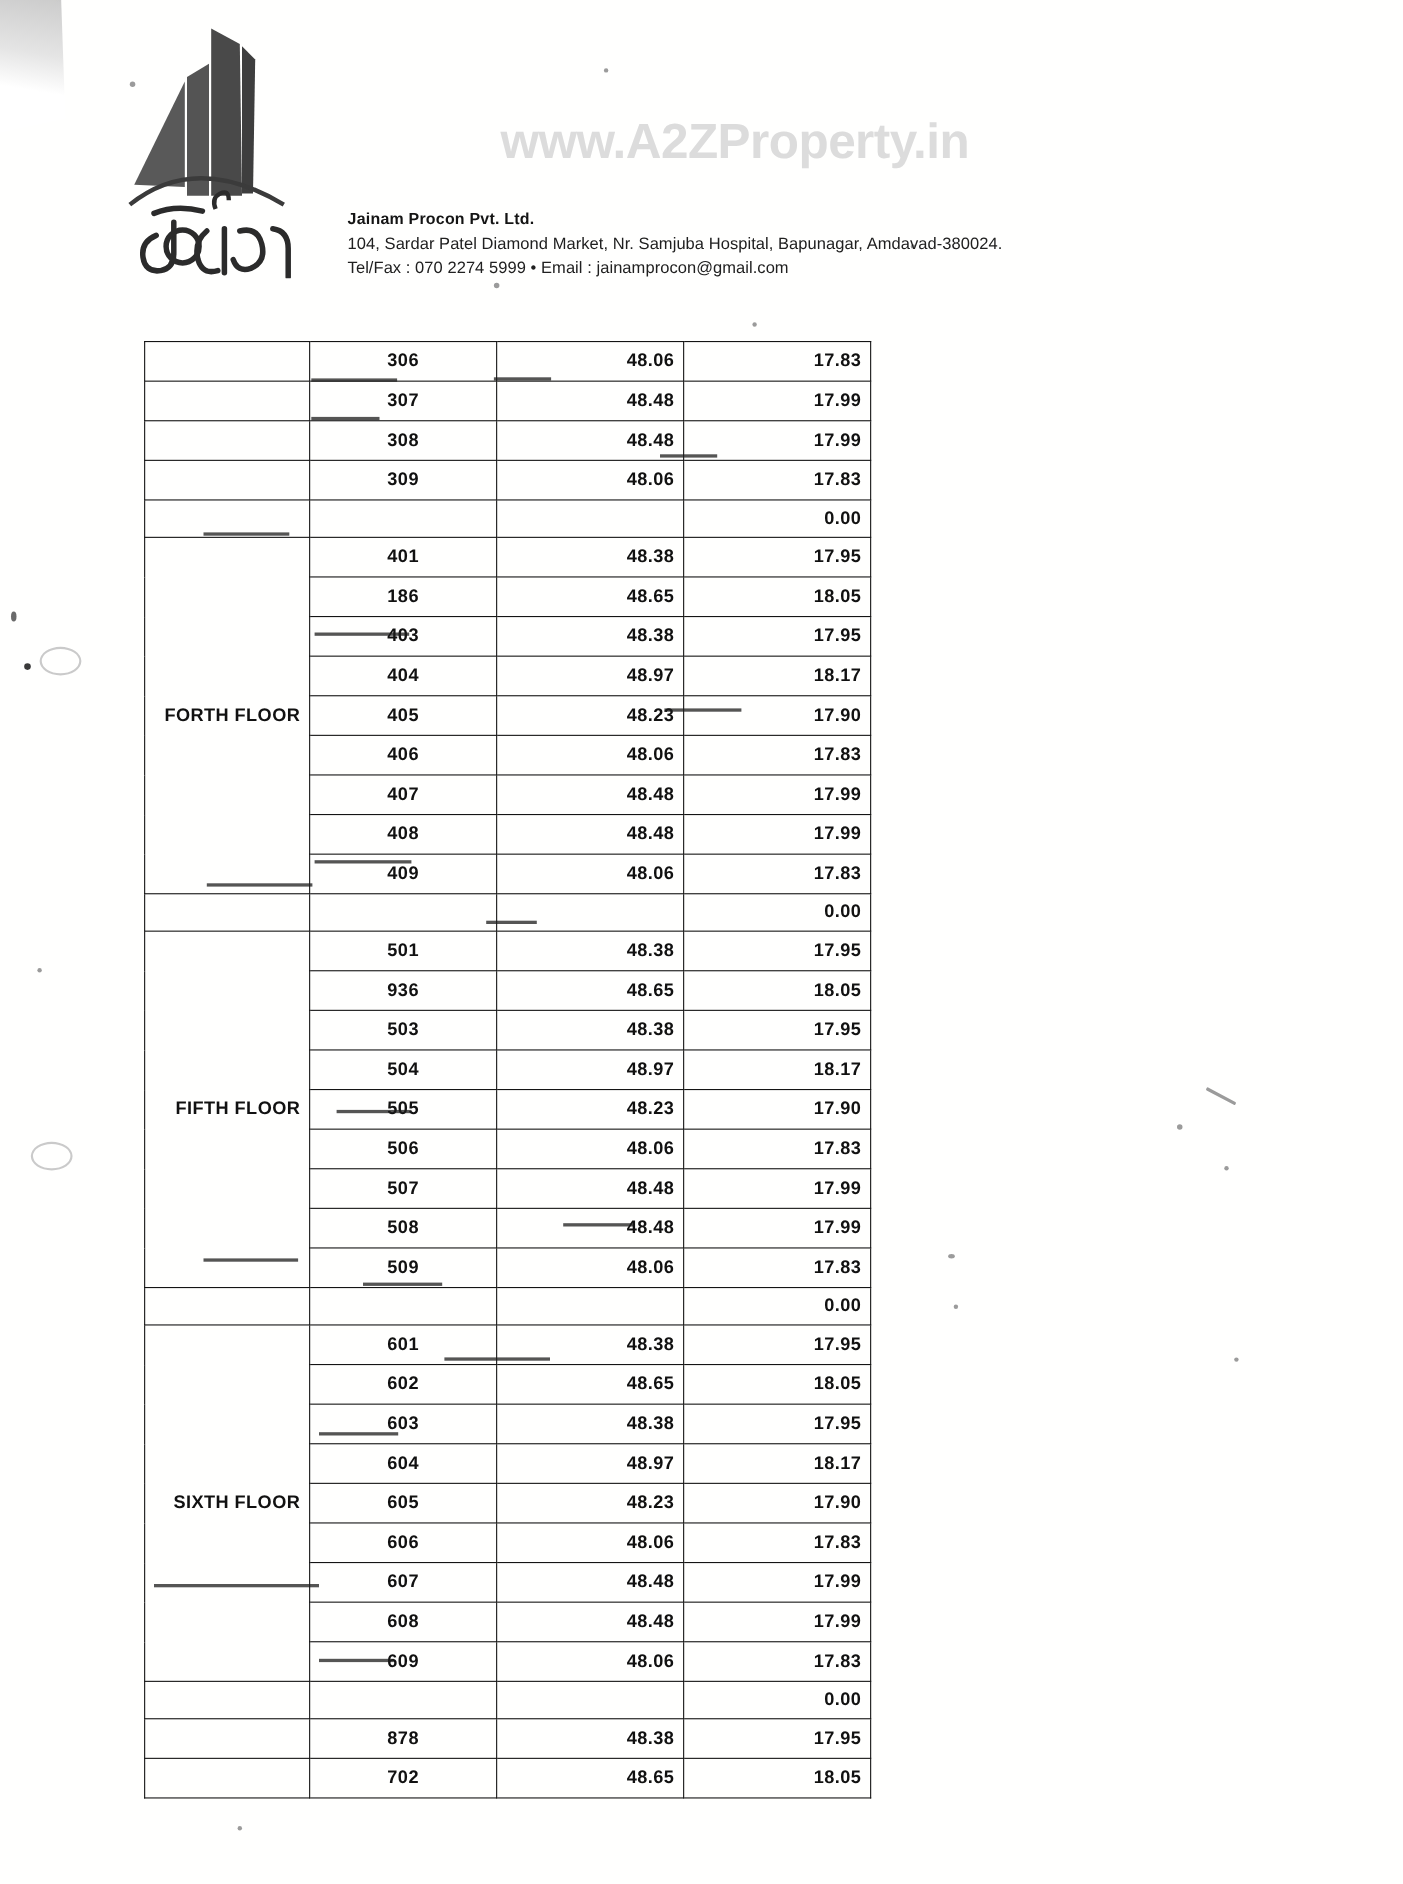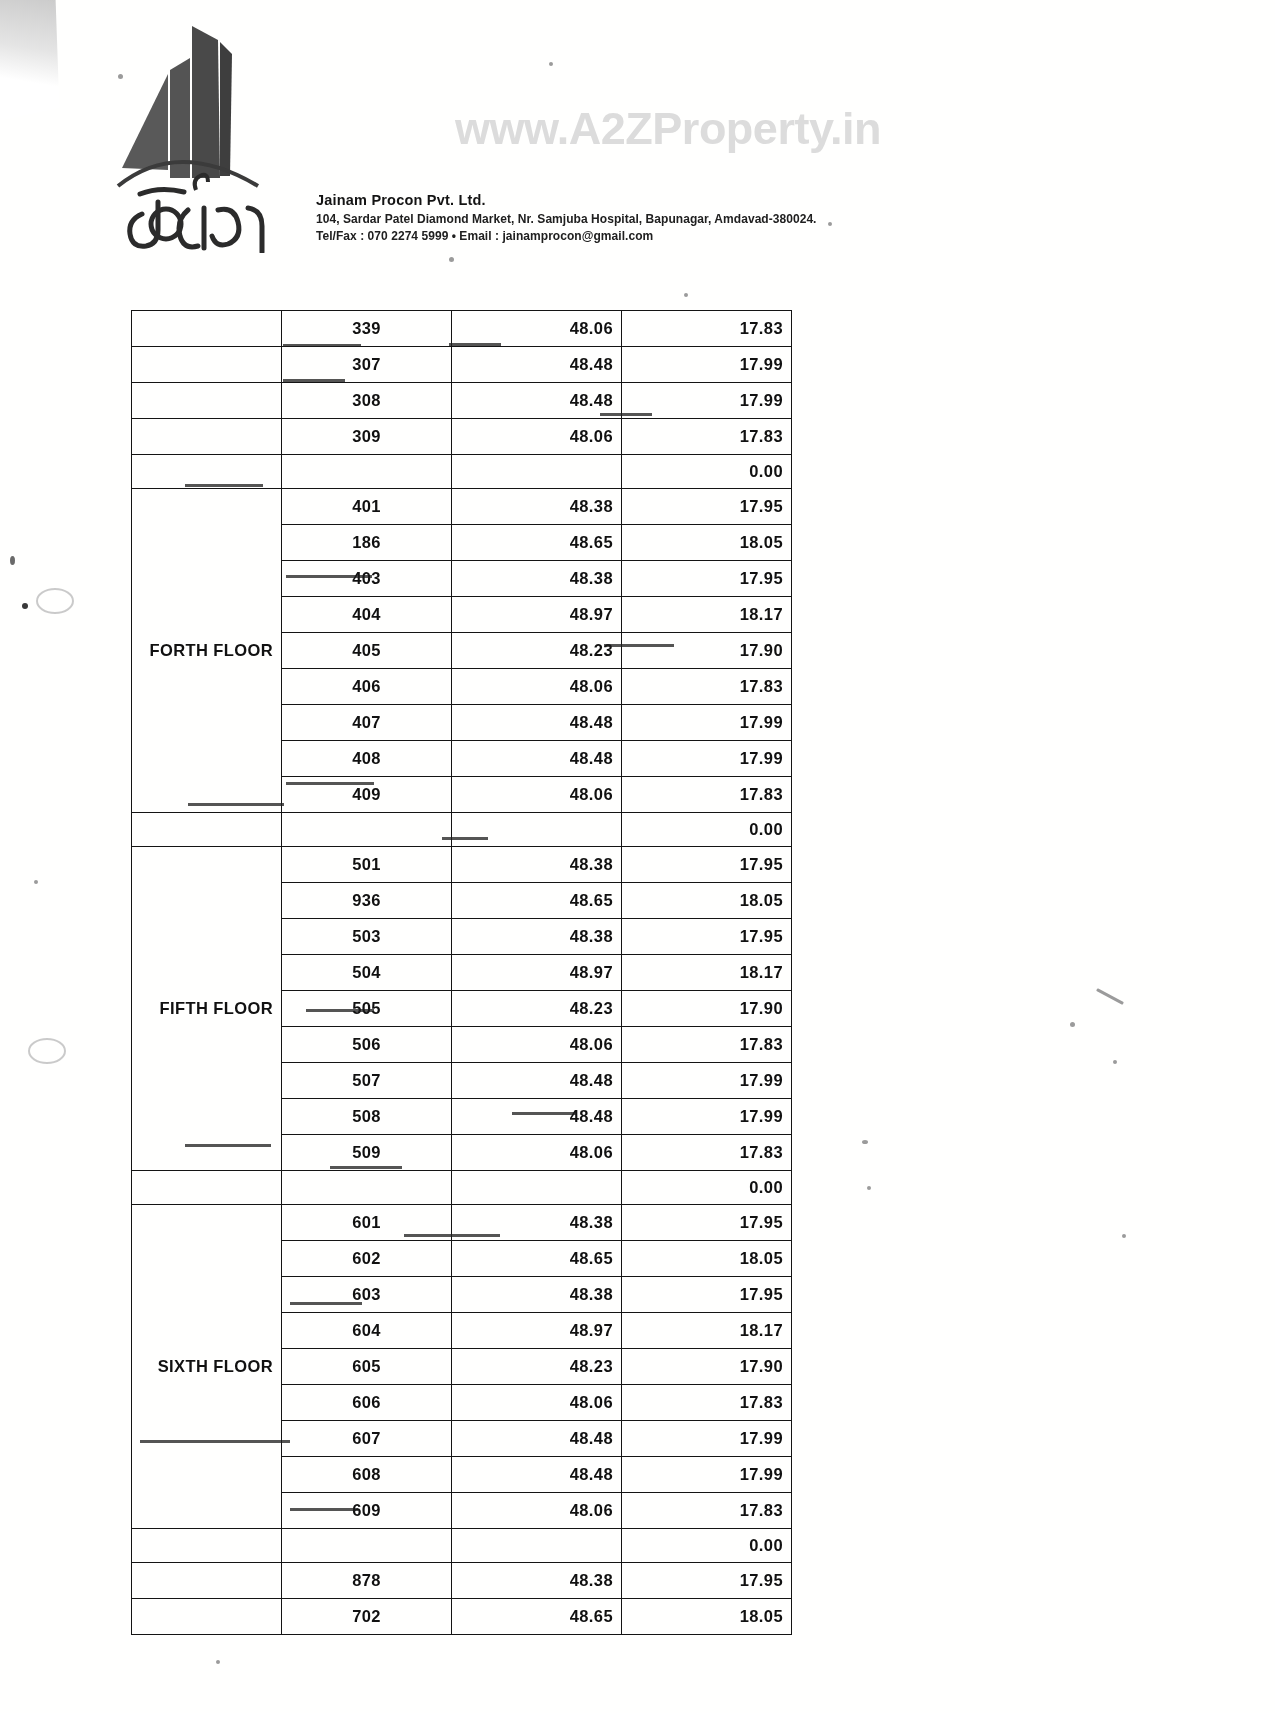--- a/index.html
+++ b/index.html
@@ -52,22 +52,22 @@
   }
   .company-name {
     font-size: 14.5px;
     font-weight: bold;
     letter-spacing: .2px;
     margin-bottom: 3px;
     color: #161616;
     margin-top: 16px;
   }
   .company-addr, .company-contact {
-    font-size: 12px;
-    font-weight: bold;
+    font-size: 15px;
+    font-weight: normal;
     letter-spacing: .05px;
     line-height: 1.45;
     color: #222222;
   }
   .watermark-top {
     position: absolute;
     left: 455px; top: 103px;
     font-size: 45px;
     font-weight: bold;
     color: #dadada;
@@ -210,21 +210,21 @@
     <table class="sheet">
       <colgroup>
         <col class="c-floor">
           <col class="c-unit">
           <col class="c-a">
           <col class="c-b">
       </colgroup>
       <tbody>
           <tr>
             <td class="floor-cell blank-cell">&nbsp;</td>
-            <td class="unit-cell">339</td>
+            <td class="unit-cell">306</td>
             <td class="num-cell">48.06</td>
             <td class="num-cell">17.83</td>
           </tr>
           <tr>
             <td class="floor-cell blank-cell">&nbsp;</td>
             <td class="unit-cell">307</td>
             <td class="num-cell">48.48</td>
             <td class="num-cell">17.99</td>
           </tr>
           <tr>

